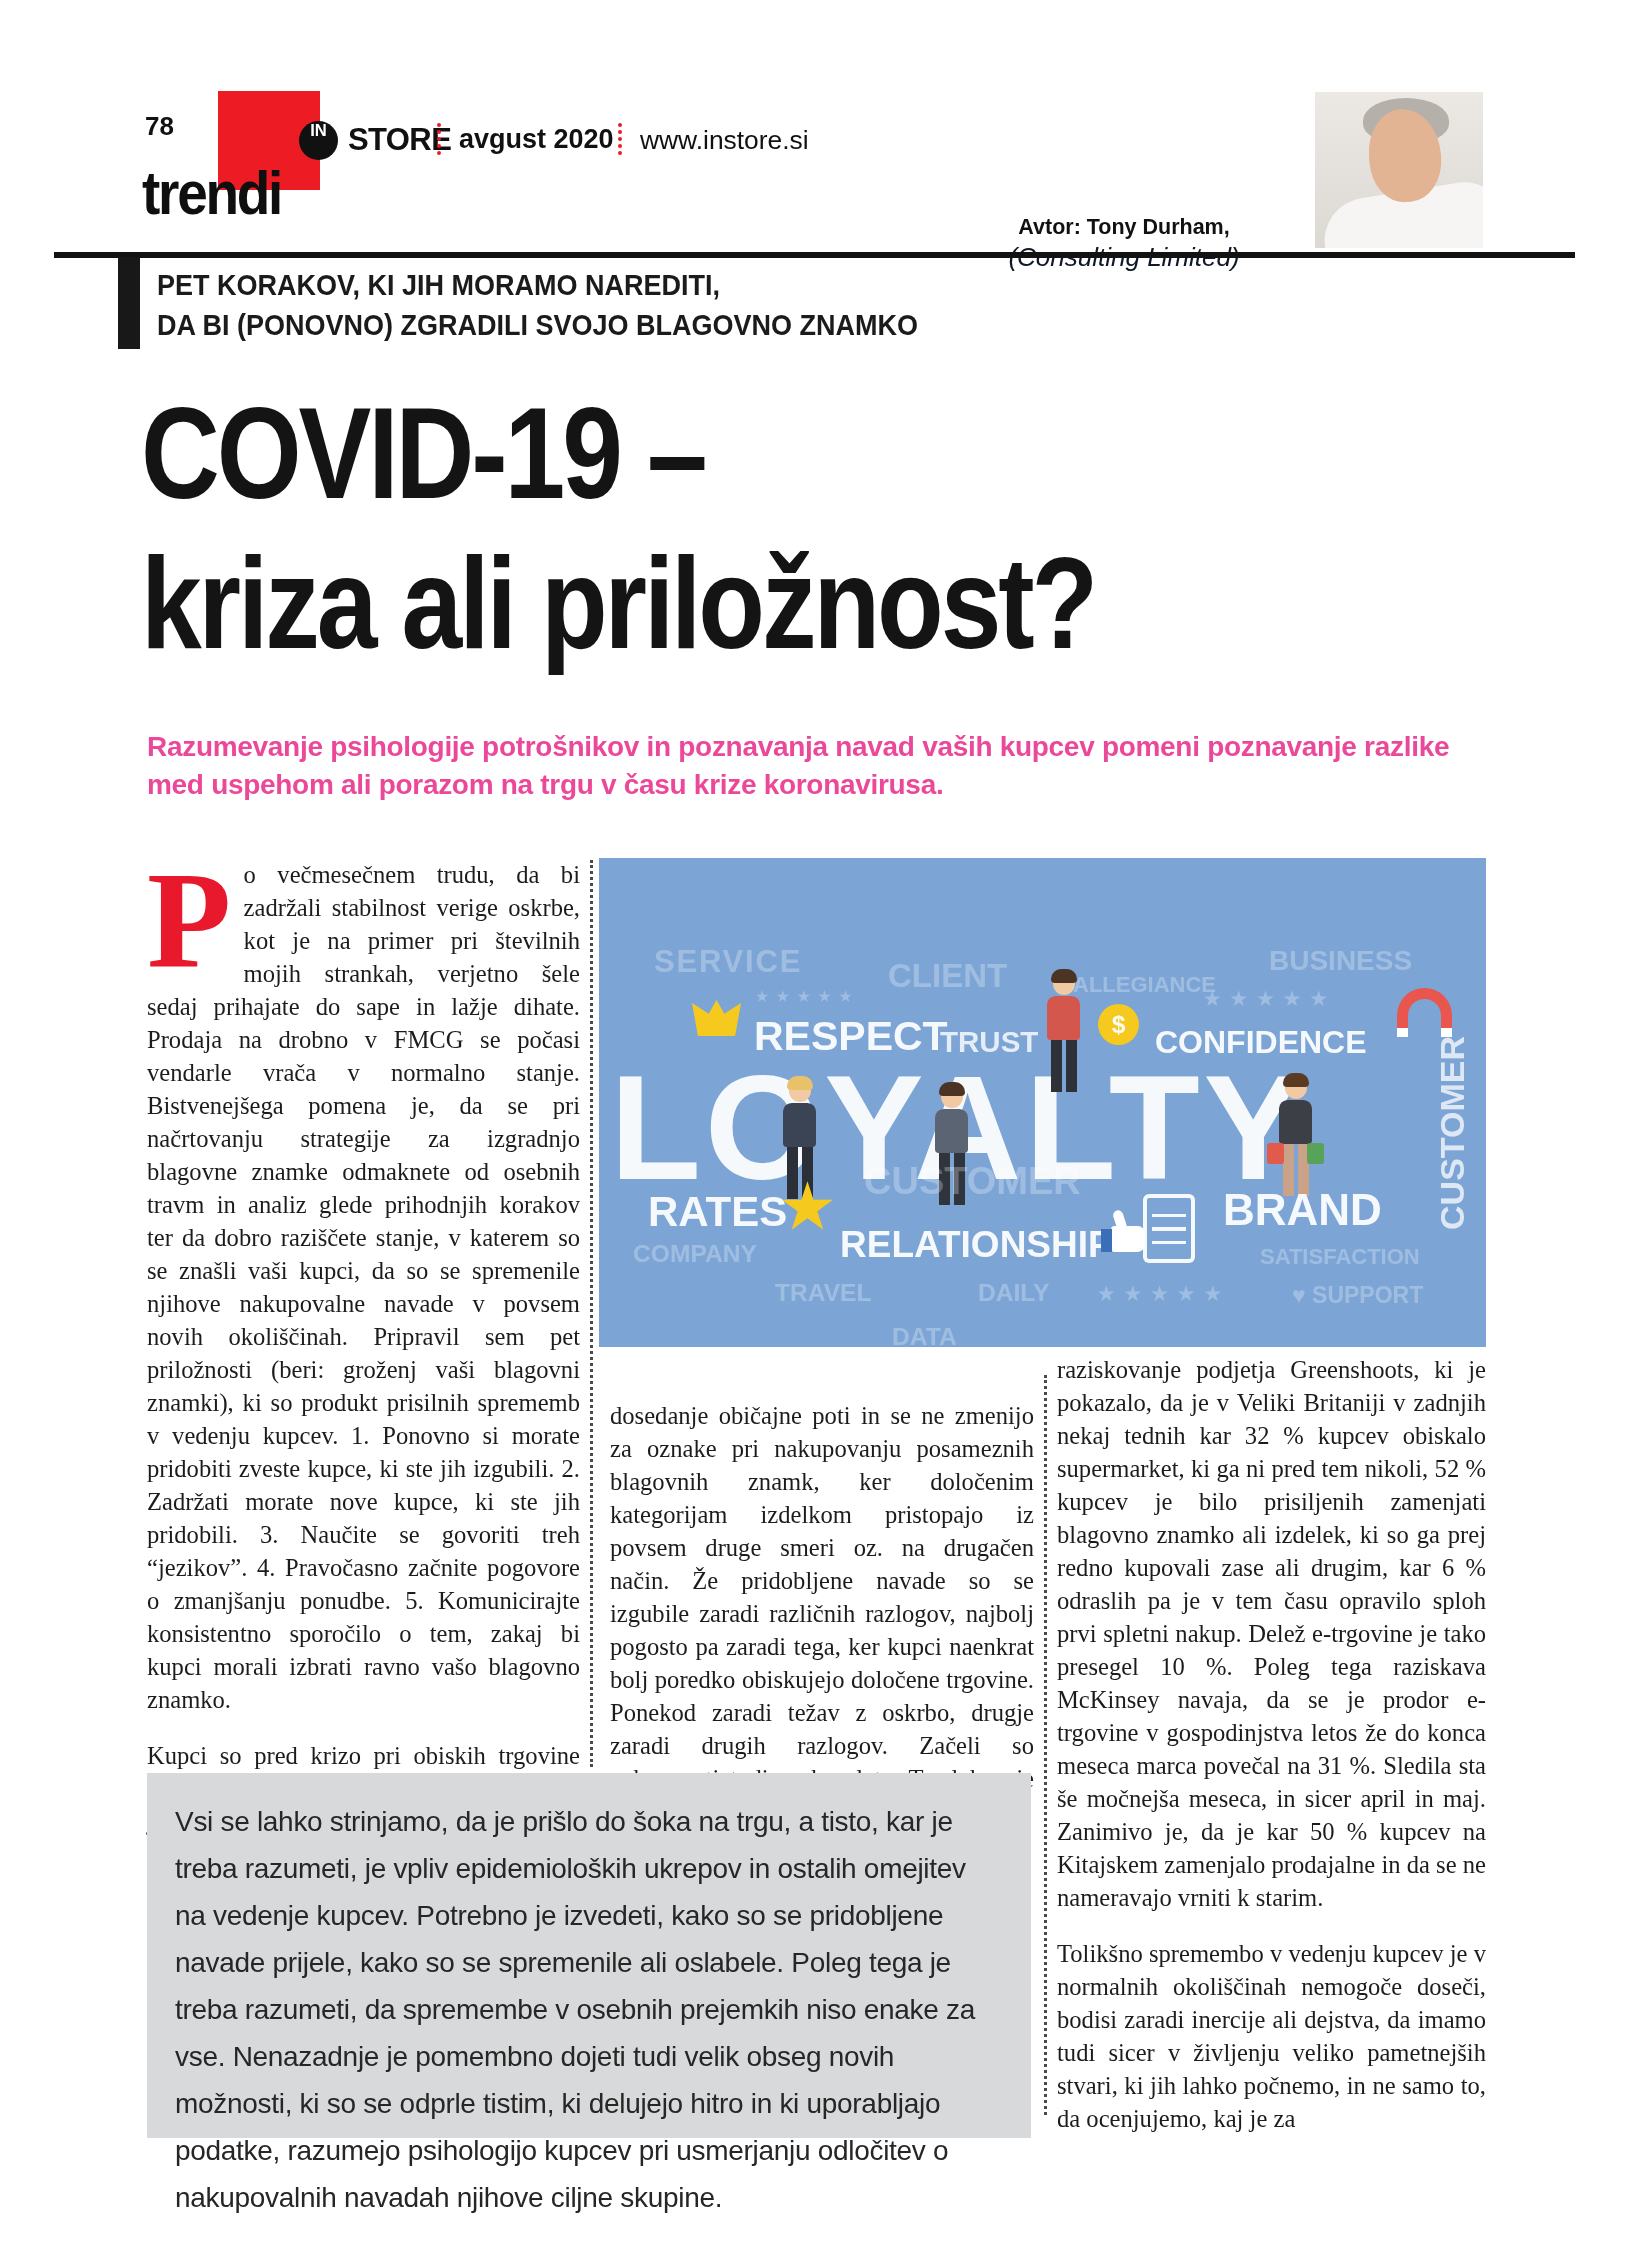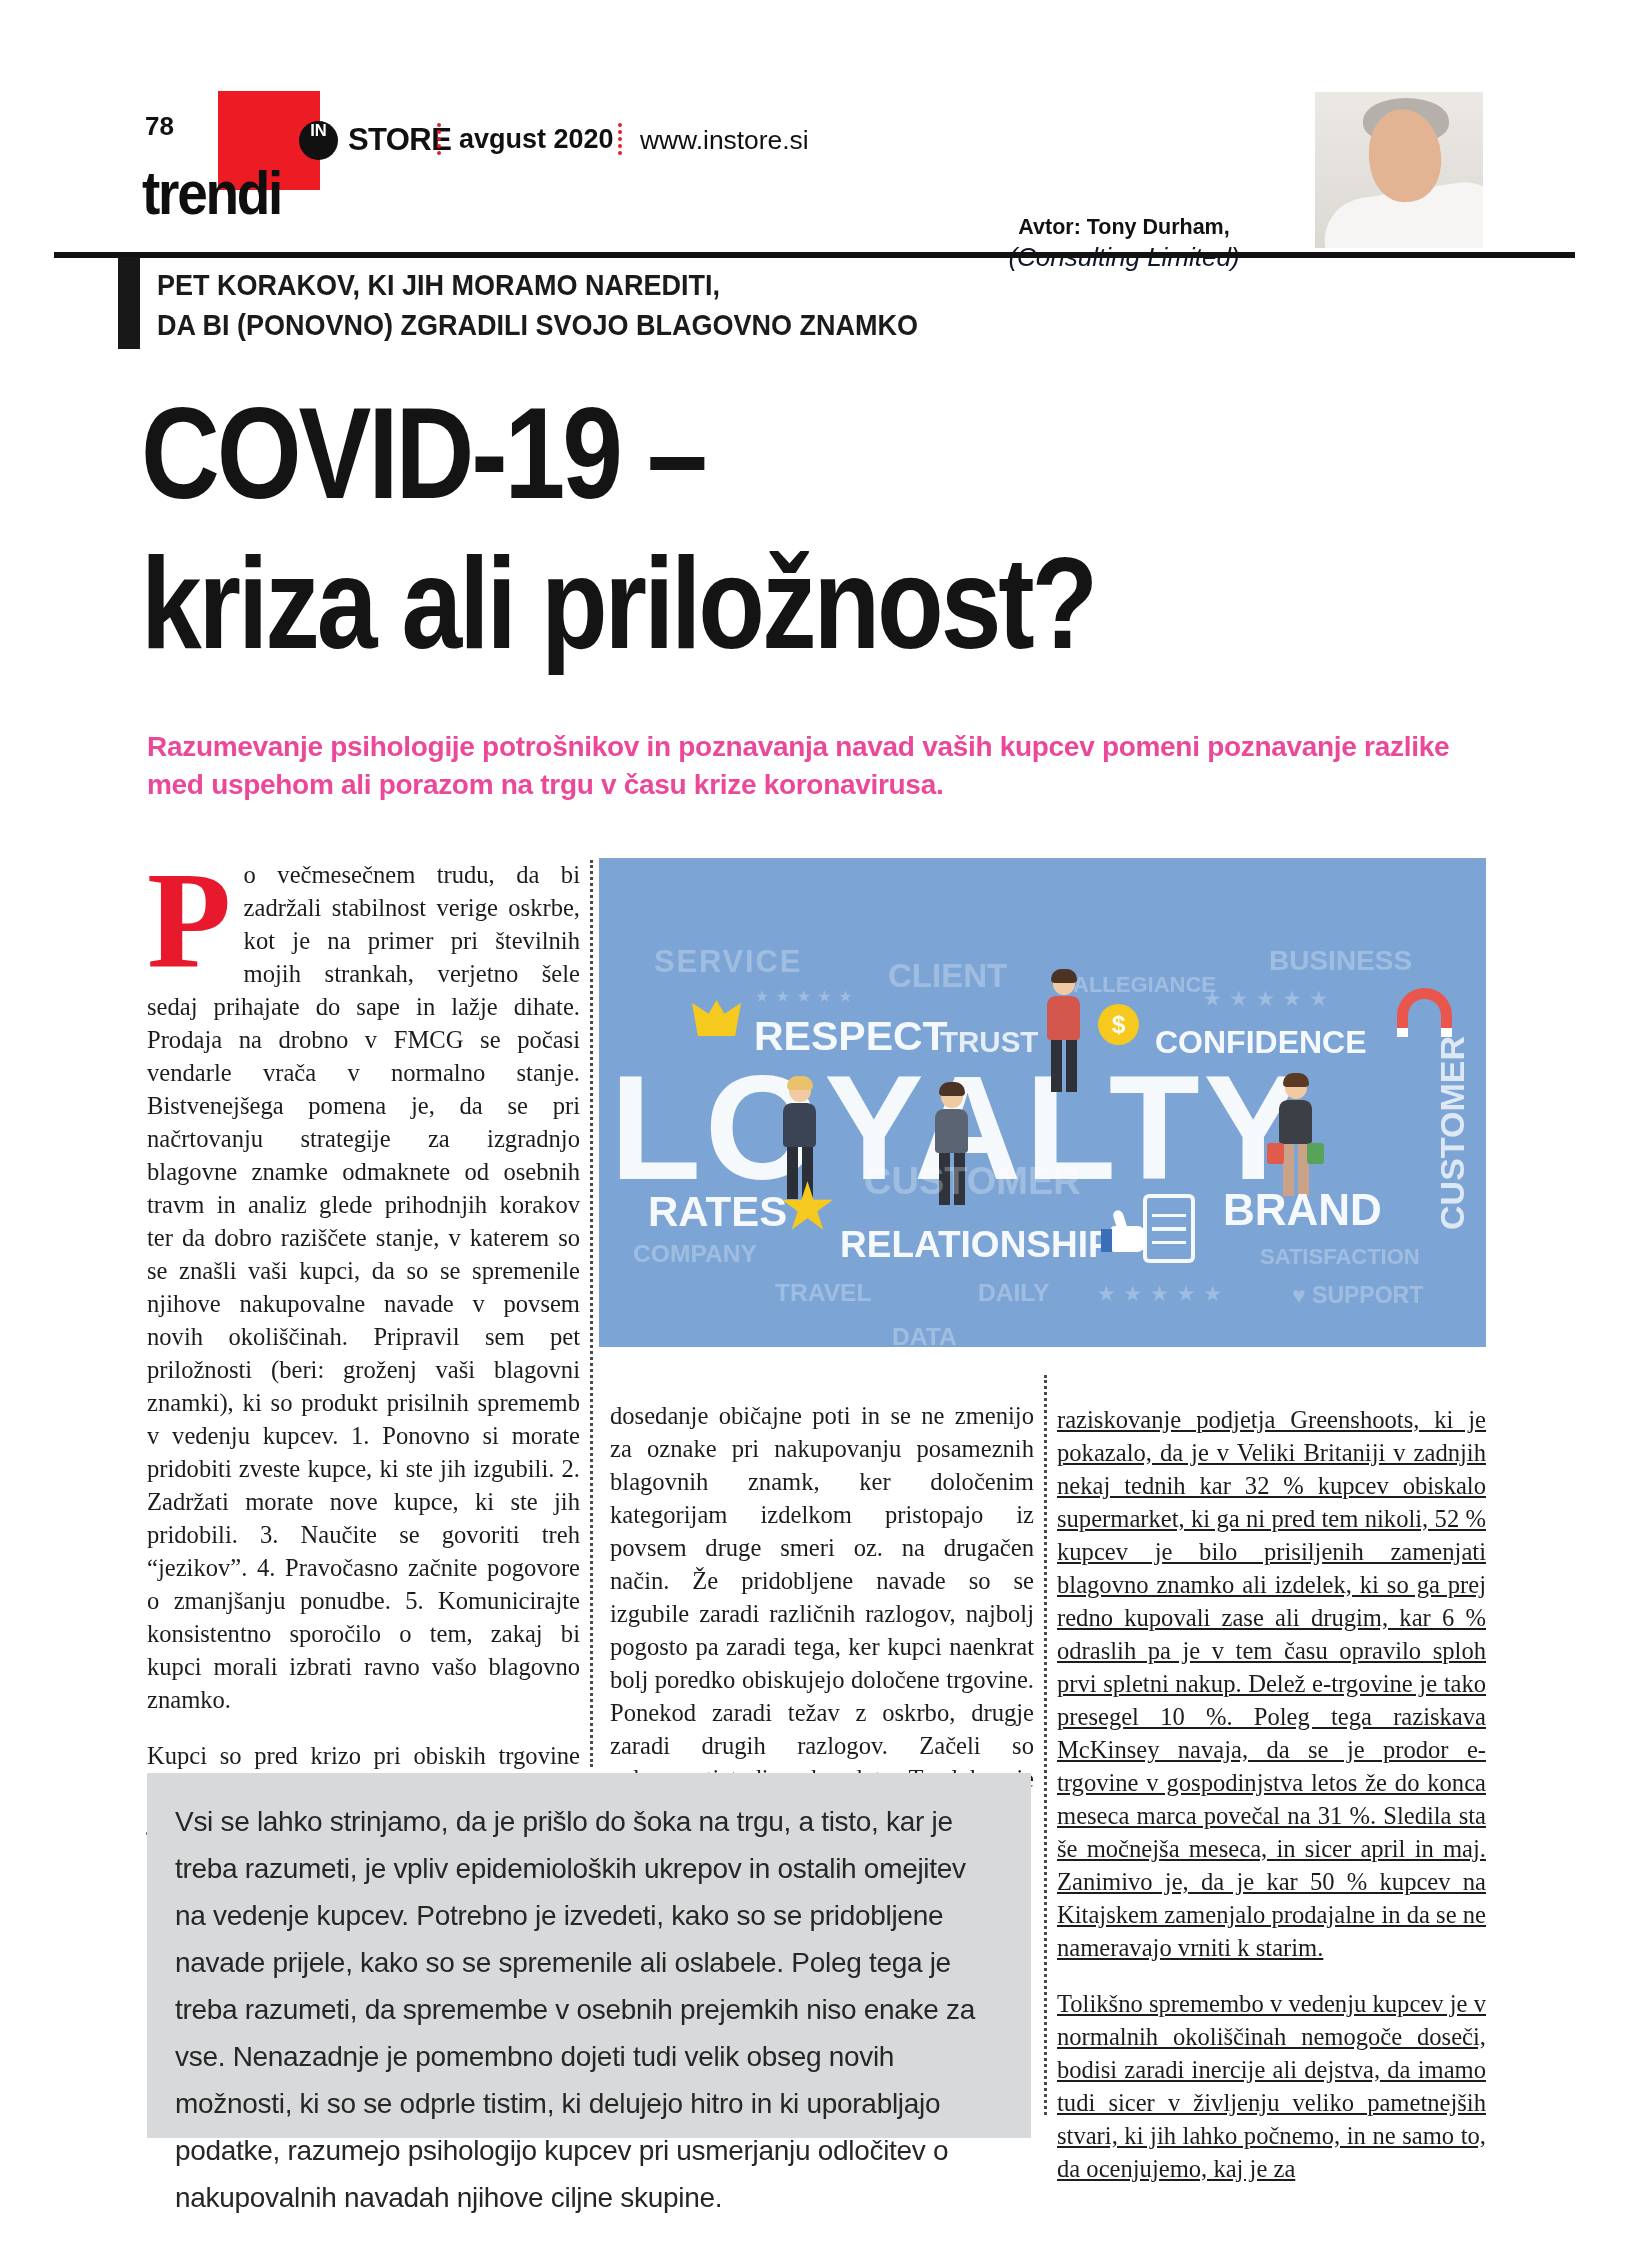--- a/index.html
+++ b/index.html
@@ -33,21 +33,21 @@
 
   
   .title{left:141px;top:376px;font-weight:bold;color:#141414;letter-spacing:-3.7px;
          transform:scaleX(.84);transform-origin:left top;white-space:nowrap;line-height:149px;font-size:130px;}
   .lead{left:147px;top:728px;width:1351px;font-size:28px;font-weight:bold;line-height:38px;color:#ec4899;letter-spacing:-0.3px;}
 
   
   .serif{font-family:"Liberation Serif",serif;font-size:24.6px;line-height:33px;text-align:justify;color:#1c1c1c;}
   .col1{left:147px;top:858px;width:433px;}
   .col2{left:610px;top:1399px;width:424px;}
-  .col3{left:1057px;top:1403px;width:429px;text-decoration:underline;}
+  .col3{left:1057px;top:1353px;width:429px;}
   .para-gap{margin-top:23px;}
   .dropcap{float:left;font-family:"Liberation Serif",serif;font-weight:bold;font-size:138px;line-height:.82;
            color:#e8192c;margin:4.9px 12.3px 0 0;}
   .colsep{width:0;border-left:3.7px dotted #4a4a4a;}
   .sep1{left:590px;top:860px;height:907px;}
   .sep2{left:1044px;top:1375px;height:740px;}
 
   
   .callout{left:147px;top:1773px;width:884px;height:365px;background:#d8d9da;box-sizing:border-box;
            padding:24.6px 28px;font-size:28px;line-height:47px;color:#262626;letter-spacing:-0.3px;}

